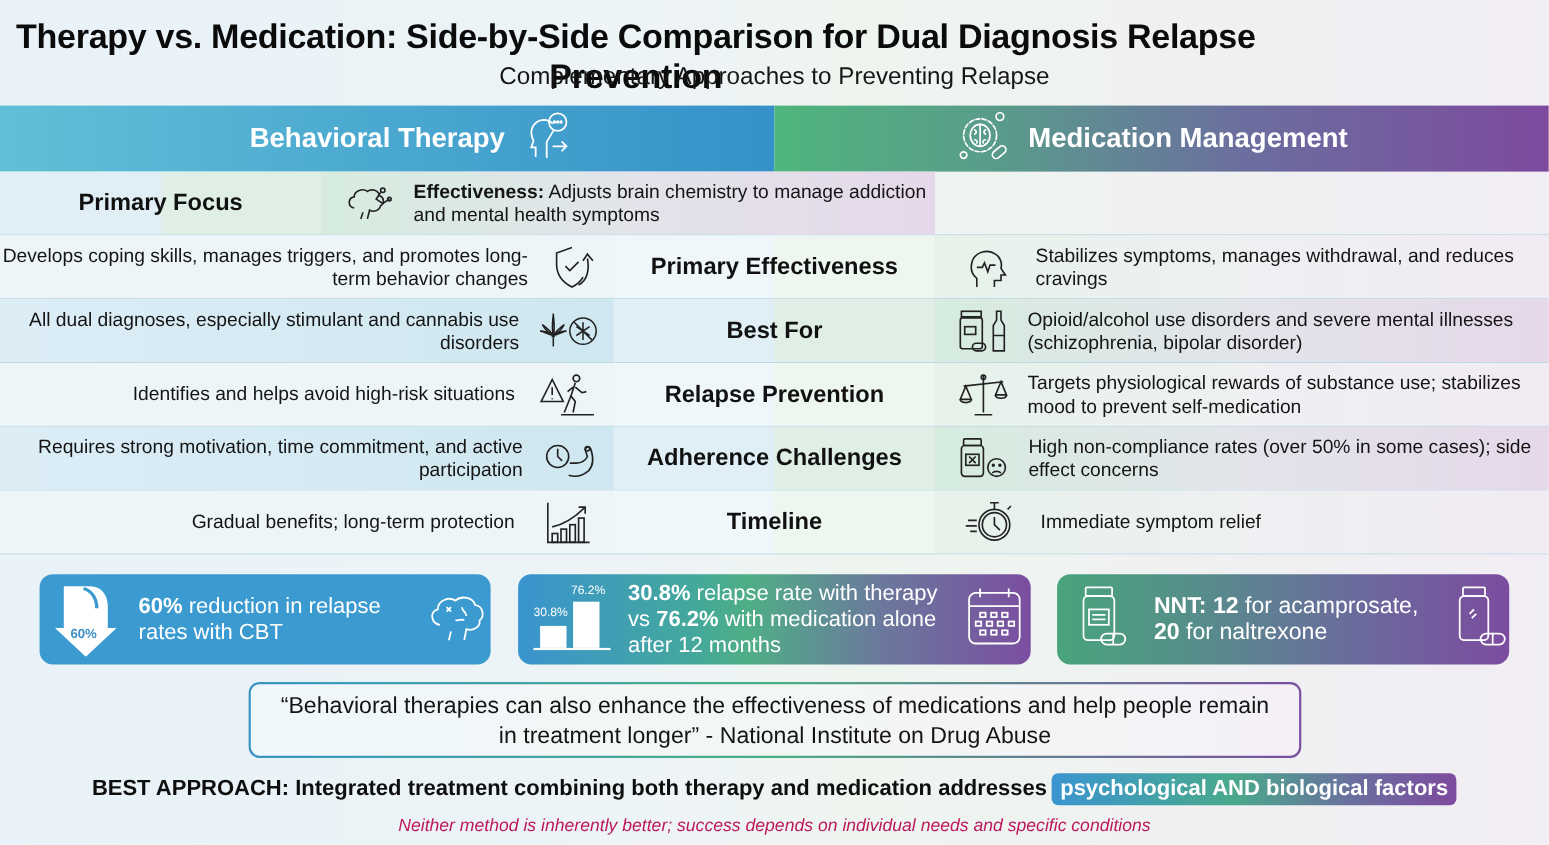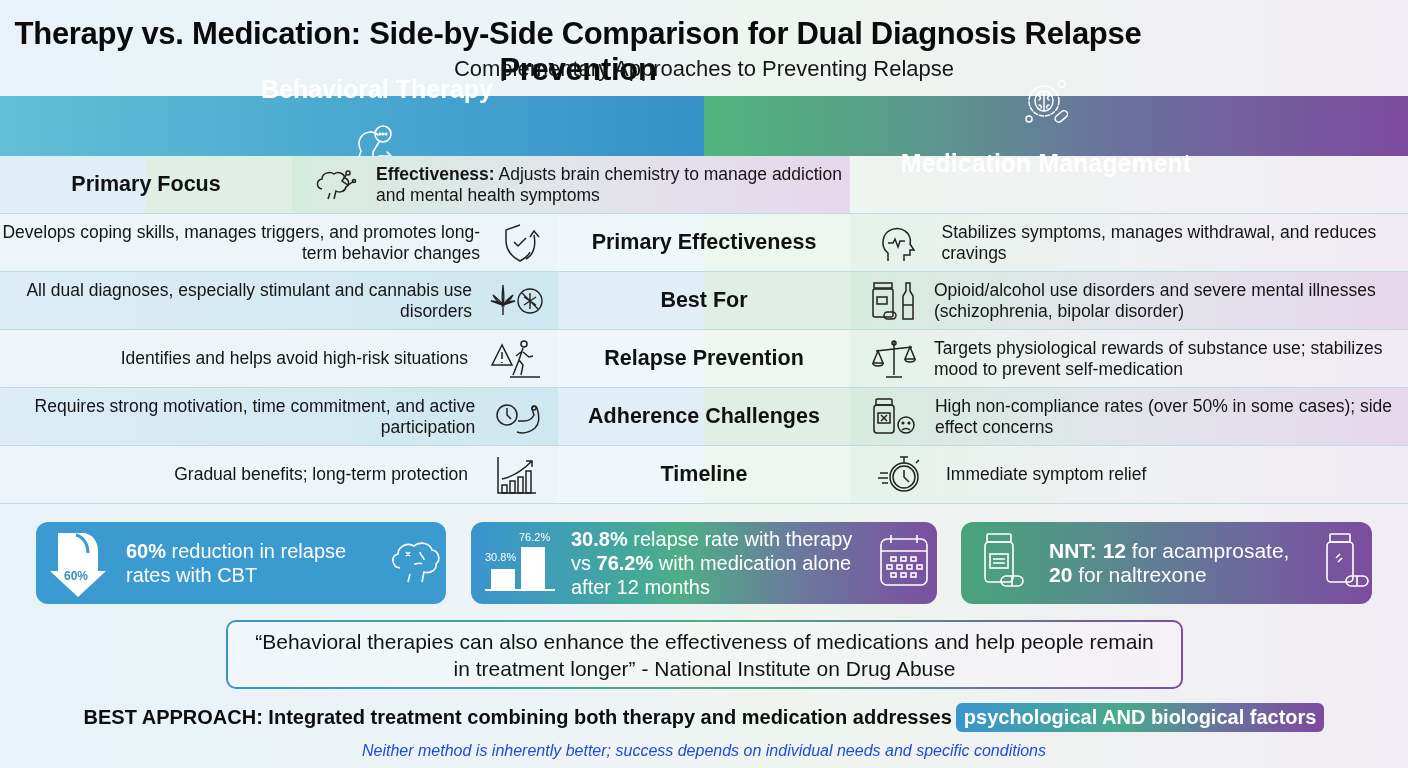--- a/index.html
+++ b/index.html
@@ -15,21 +15,21 @@
     font-size: 31px; font-weight: 700; letter-spacing: -0.3px; color: #0b0b0b;
   }
   .subtitle {
     position: absolute; left: 0; top: 56px; width: 1408px; text-align: center;
     font-size: 22px; color: #161616;
   }
   
   .band {
     position: absolute; top: 96px; height: 60px;
     display: flex; align-items: center; justify-content: center; gap: 16px;
-    color: #fff; font-size: 25px; font-weight: 700; flex-direction: column;
+    color: #fff; font-size: 25px; font-weight: 700;
   }
   .band-left { left: 0; width: 704px; background: linear-gradient(90deg, #63bfd6 0%, #4aa8d0 50%, #3591c8 100%); padding-left: 50px; }
   .band-right { left: 704px; width: 704px; background: linear-gradient(90deg, #4fb57c 0%, #5a9a8c 30%, #6b6f9e 60%, #7d4a9e 100%); padding-right: 20px; }
   .band svg { width: 52px; height: 52px; }
 
   
   .table { position: absolute; top: 156px; left: 0; width: 1408px; }
   .row { position: relative; height: 58px; border-bottom: 1.5px solid #bcd9e4; display: flex; }
   .row.alt .cell-left { background: linear-gradient(90deg, #dcedf6 0%, #cfe7f0 100%); }
   .row.alt .cell-right { background: linear-gradient(90deg, #d6ecdf 0%, #e2e4ea 50%, #e6d8ea 100%); }
@@ -76,21 +76,21 @@
     position: absolute; left: 0; top: 703px; width: 1408px;
     display: flex; justify-content: center; align-items: center;
     font-size: 20px; font-weight: 700; color: #0e0e0e;
   }
   .best .pill {
     margin-left: 4px; padding: 3px 8px; border-radius: 6px; color: #fff;
     background: linear-gradient(90deg, #3a95d0, #4aa98b 45%, #6b6e9f 75%, #7d4a9e);
   }
   .note {
     position: absolute; left: 0; top: 742px; width: 1408px; text-align: center;
-    font-size: 16px; font-style: italic; color: #1d4ed8;
+    font-size: 16px; font-style: italic; color: #be185d;
   }
 </style>
 </head>
 <body>
 
 <div class="title">Therapy vs. Medication: Side-by-Side Comparison for Dual Diagnosis Relapse Prevention</div>
 <div class="subtitle">Complementary Approaches to Preventing Relapse</div>
 
 <div class="band band-left">
   <span>Behavioral Therapy</span>

